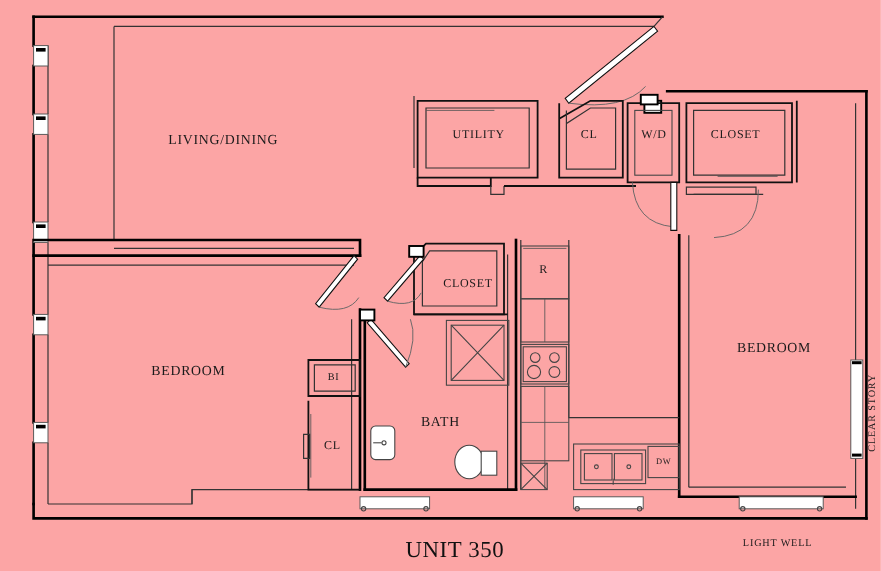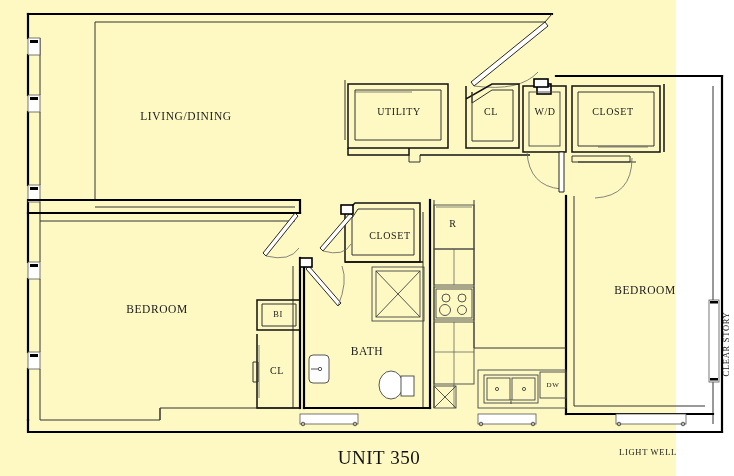--- a/index.html
+++ b/index.html
@@ -10,23 +10,23 @@
   }
   body {
     width: 734px;
     height: 476px;
     font-family: "Liberation Serif", serif;
     position: relative;
     overflow: hidden;
   }
   #plan-root {
     position: relative;
-    width: 676px;
+    width: 734px;
     height: 476px;
-    background: #fef9c3;
+    background: #fca5a5;
   }
   svg#floorplan {
     display: block;
     position: absolute;
     left: 0;
     top: 0;
   }
   .room-label {
     font-family: "Liberation Serif", serif;
     fill: #1a1a1a;

